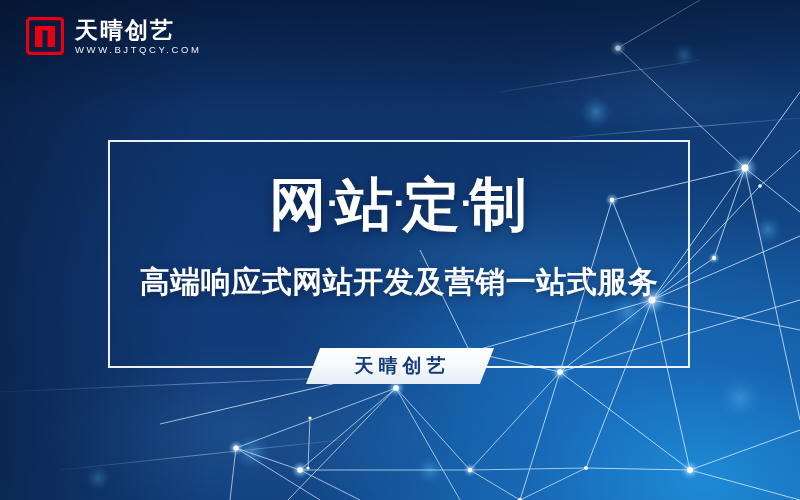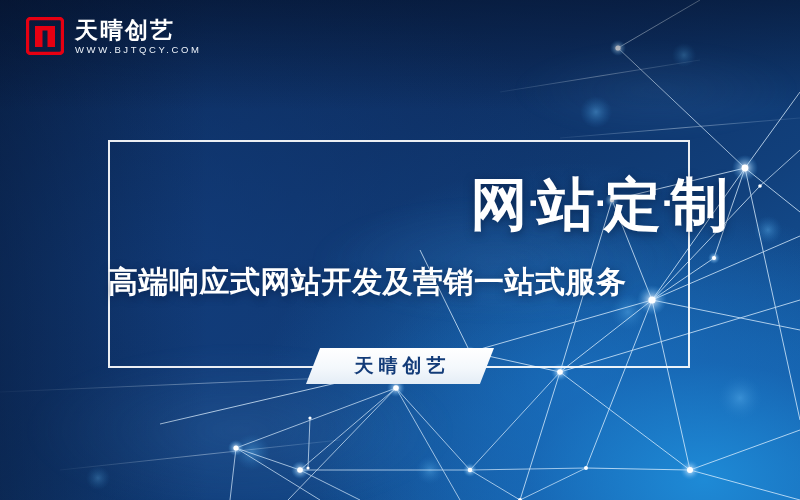--- a/index.html
+++ b/index.html
@@ -90,42 +90,42 @@
     width: 582px;
     height: 228px;
     border: 2px solid rgba(255,255,255,0.92);
     box-sizing: border-box;
   }
   .headline {
     position: absolute;
     left: 108px;
     top: 170px;
     width: 582px;
-    text-align: right;
+    text-align: center;
     font-size: 57px;
     line-height: 68px;
     font-weight: 700;
     color: #ffffff;
     letter-spacing: 2px;
     text-shadow: 0 2px 10px rgba(3,18,48,0.55);
     white-space: nowrap;
-    padding-left: 40px;
   }
   .headline .sep {
     font-size: 22px;
     vertical-align: middle;
     position: relative;
     top: -6px;
     letter-spacing: 0;
   }
   .subline {
     position: absolute;
     left: 108px;
     top: 262px;
     width: 582px;
+    text-align: center;
     font-size: 30px;
     line-height: 40px;
     font-weight: 700;
     color: #ffffff;
     letter-spacing: 0.5px;
     text-shadow: 0 2px 9px rgba(3,18,48,0.5);
     white-space: nowrap;
   }
 
   

